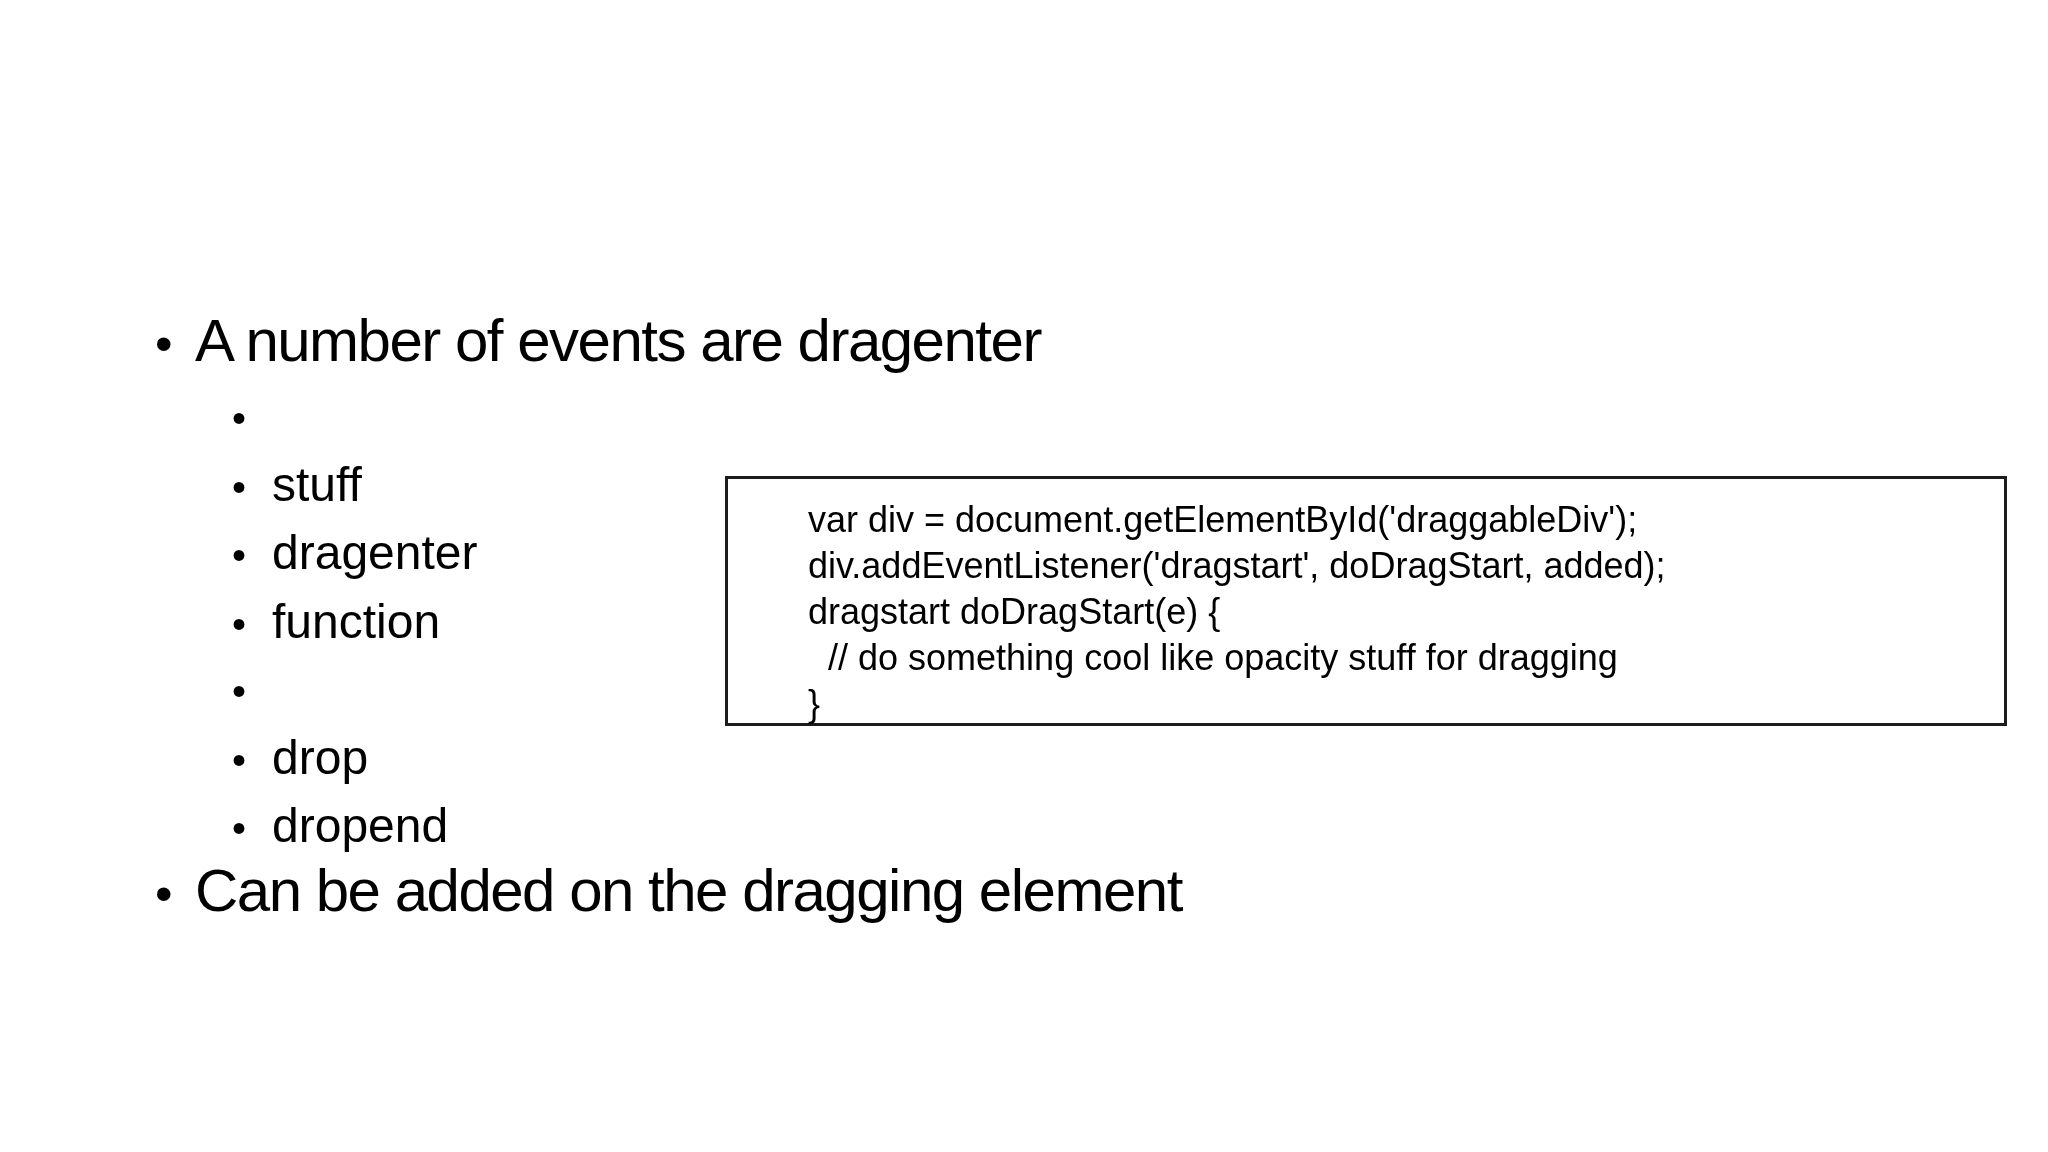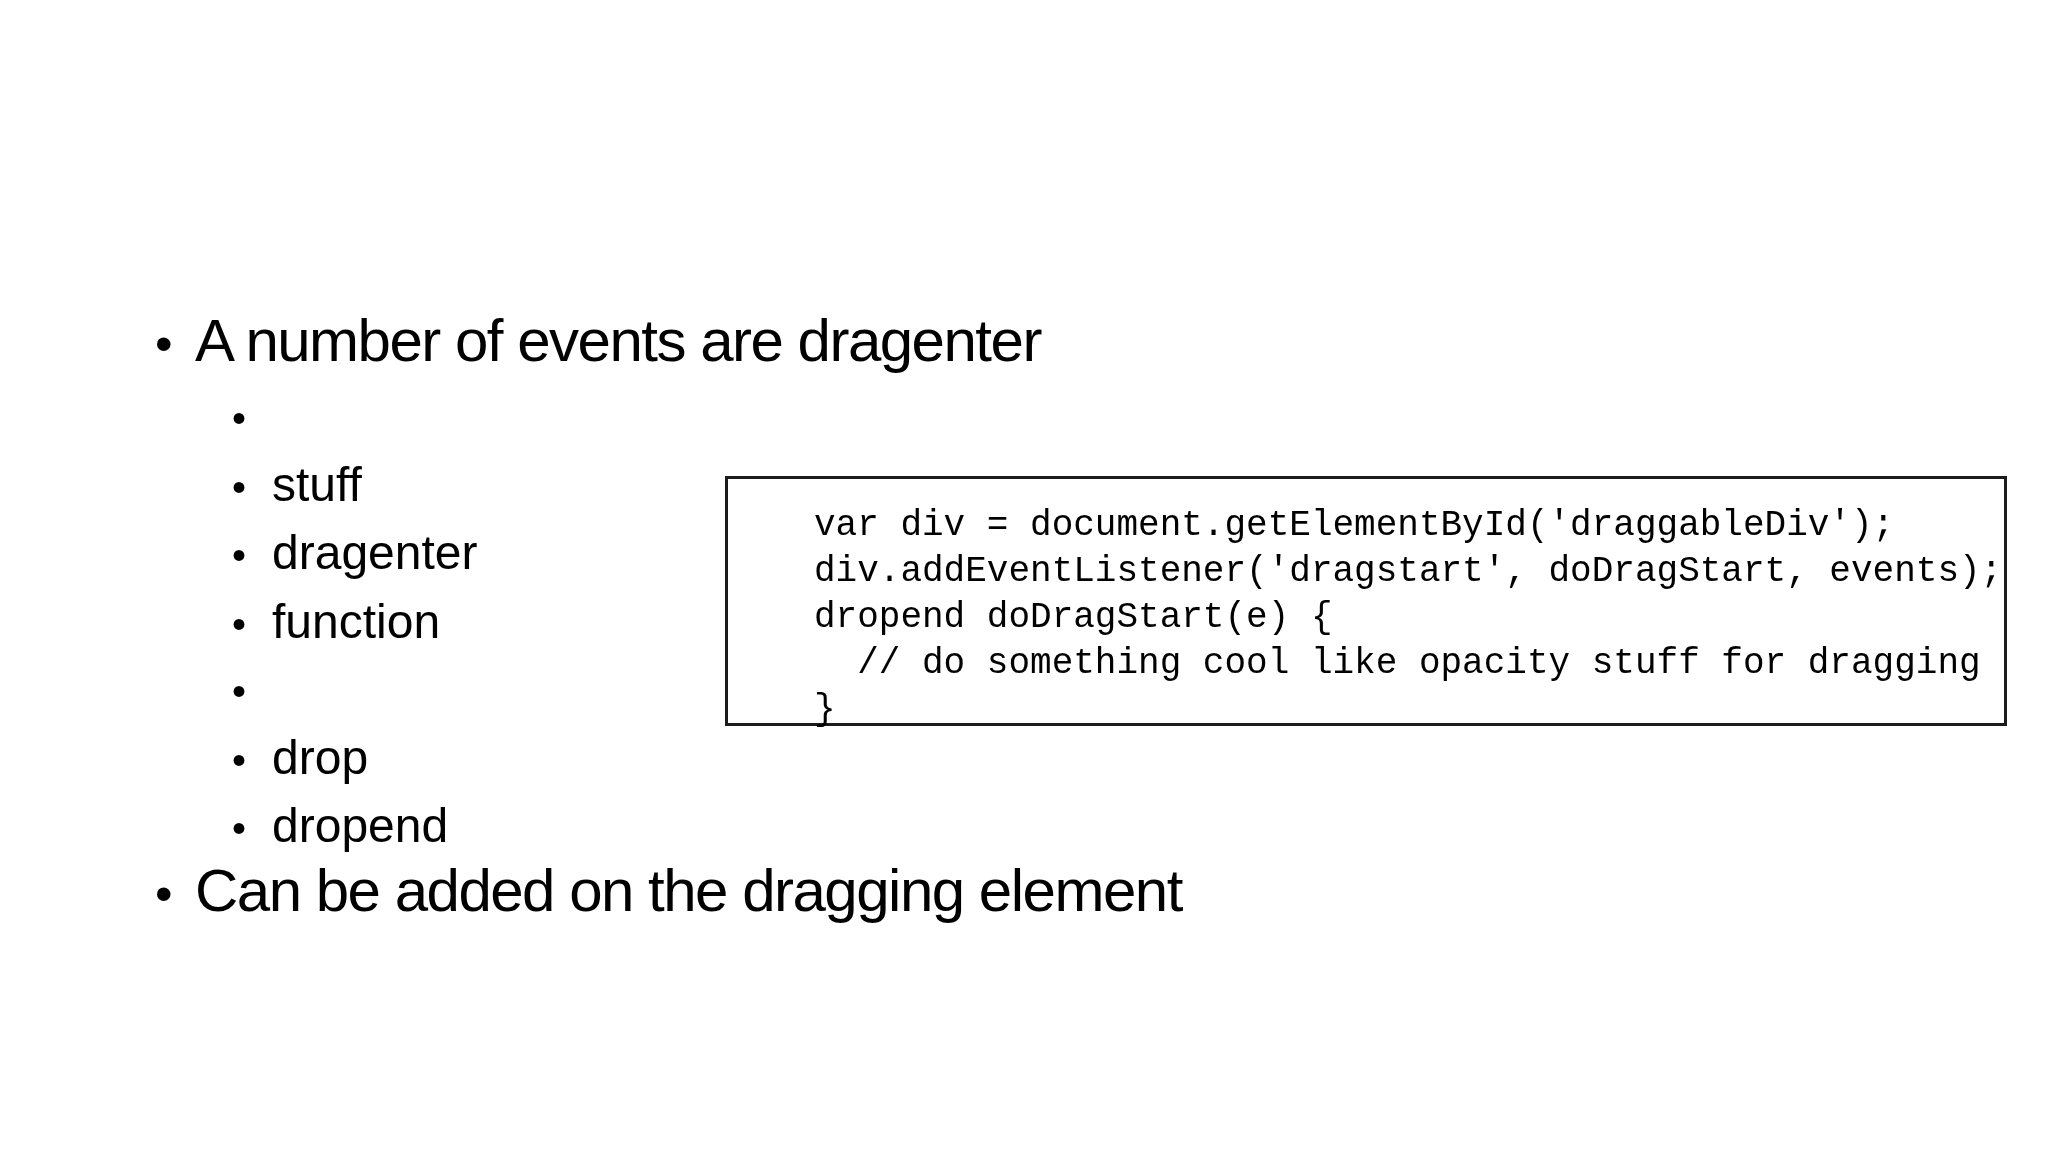--- a/index.html
+++ b/index.html
@@ -64,23 +64,23 @@
     position: absolute;
     left: 725px;
     top: 476px;
     width: 1282px;
     height: 250px;
     box-sizing: border-box;
     border: 3px solid #1c1c1c;
     background: #ffffff;
   }
   .code-box pre {
-    margin: 14px;
+    margin: 8px;
     padding: 10px 8px 0 72px;
-    font-family: Liberation Mono, monospace;
+    font-family: Liberation Sans, sans-serif;
     font-size: 36px;
     line-height: 46px;
     color: #000000;
   }
   .code-line { white-space: pre; }
 </style>
 </head>
 <body>
 
 <div class="slide">
@@ -113,21 +113,21 @@
       <span class="marker">•</span>
       <span>drop</span>
     </li>
     <li>
       <span class="marker">•</span>
       <span>dropend</span>
     </li>
   </ul>
 
   <div class="code-box">
-    <pre><div class="code-line">var div = document.getElementById('draggableDiv');</div><div class="code-line">div.addEventListener('dragstart', doDragStart, events);</div><div class="code-line">dropend doDragStart(e) {</div><div class="code-line">  // do something cool like opacity stuff for dragging</div><div class="code-line">}</div></pre>
+    <pre><div class="code-line">var div = document.getElementById('draggableDiv');</div><div class="code-line">div.addEventListener('dragstart', doDragStart, added);</div><div class="code-line">dragstart doDragStart(e) {</div><div class="code-line">  // do something cool like opacity stuff for dragging</div><div class="code-line">}</div></pre>
   </div>
 
   <div class="bullet-l1" id="bullet-second">
     <span class="marker">•</span>
     <span class="text">Can be added on the dragging element</span>
   </div>
 
 </div>
 
 </body></html>

